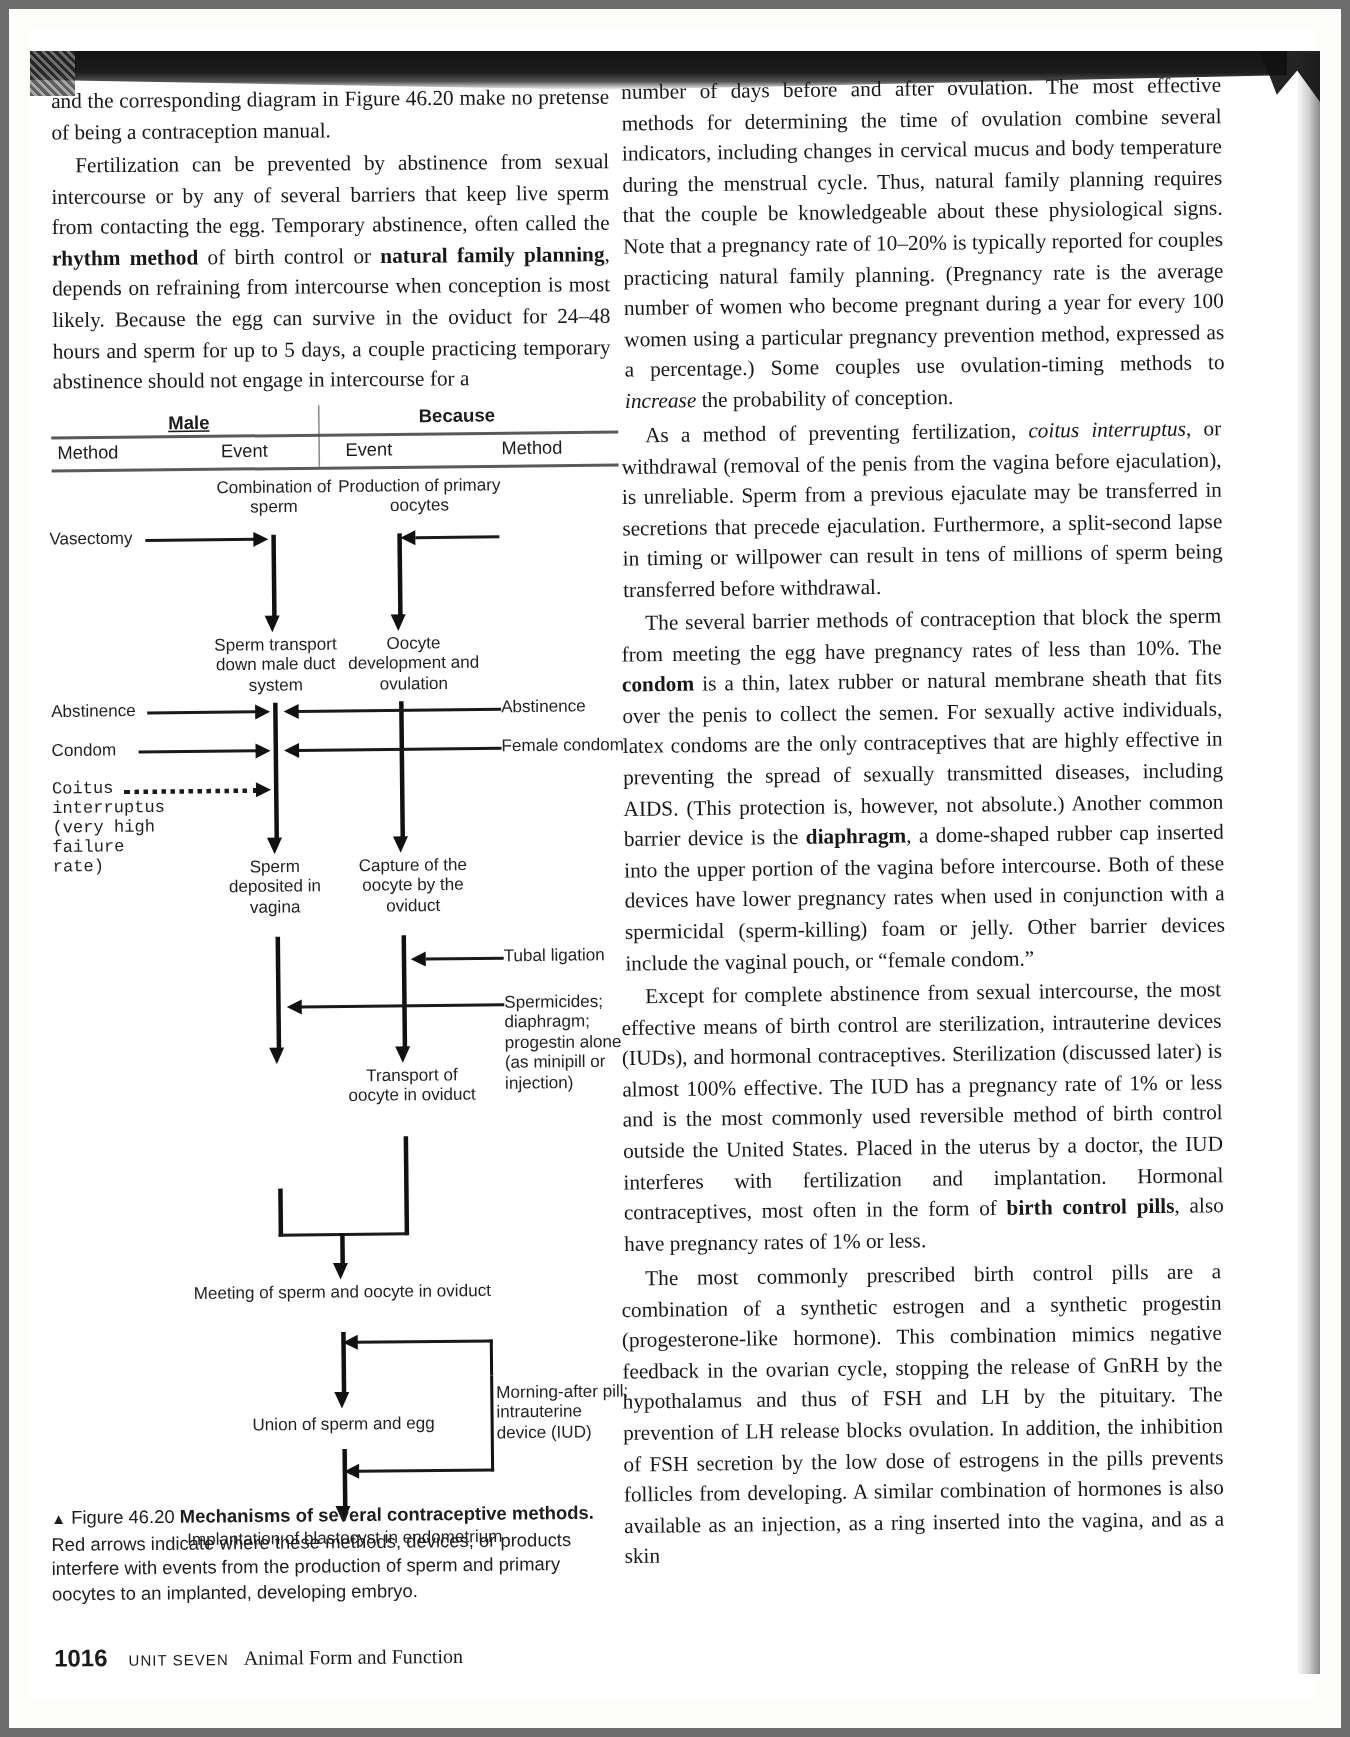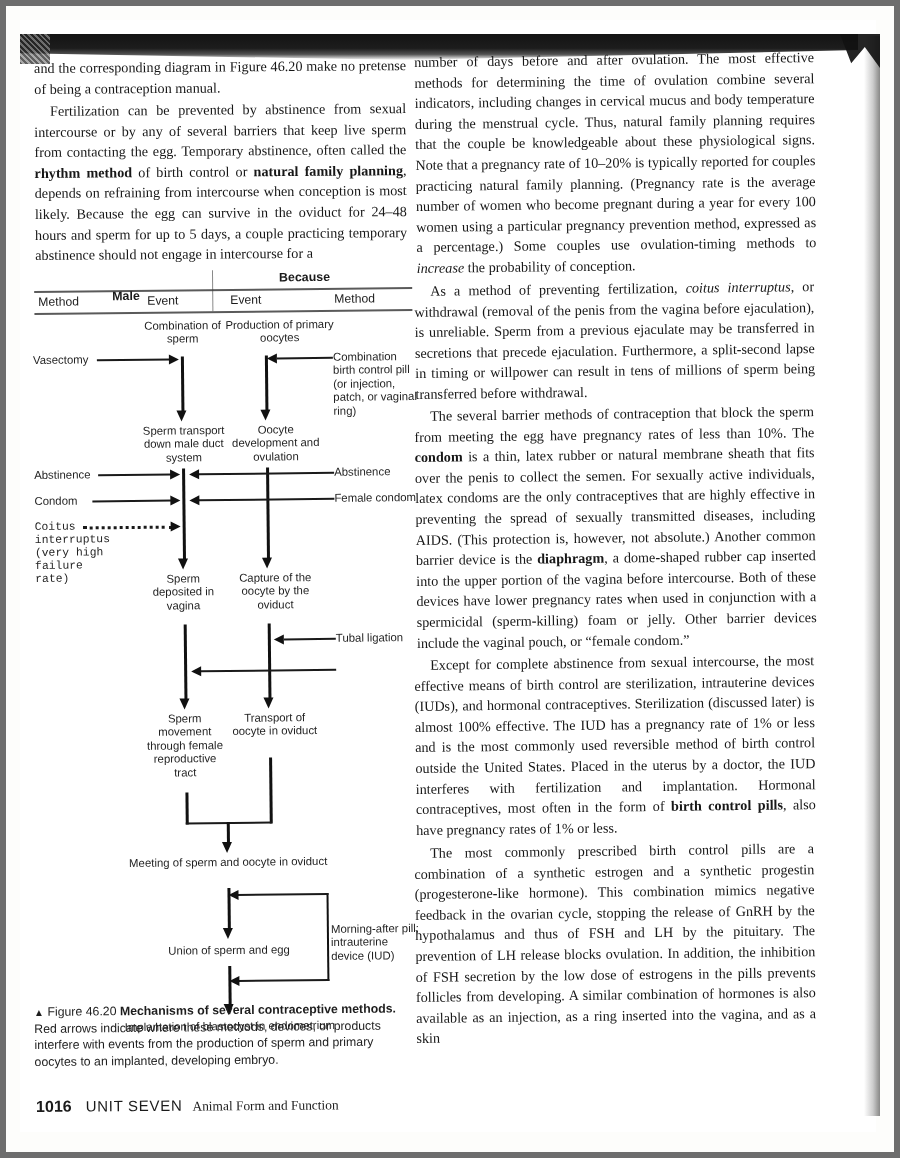--- a/index.html
+++ b/index.html
@@ -110,42 +110,42 @@
   #caption .tri{font-size:10px;}
   #caption b{font-weight:bold;}
 
   
   #footer{
     position:absolute;left:30px;top:1092px;width:420px;
     transform:rotate(-0.5deg);transform-origin:left top;
     color:#1b1b1b;
   }
   #footer .pno{font-family:"Liberation Sans",sans-serif;font-weight:bold;font-size:16px;}
-  #footer .unit{font-family:"Liberation Sans",sans-serif;font-size:15px;letter-spacing:.7px;margin-left:14px;}
+  #footer .unit{font-family:"Liberation Sans",sans-serif;font-size:10px;letter-spacing:.7px;margin-left:14px;}
   #footer .uname{font-family:"Liberation Serif",serif;font-size:13.4px;margin-left:10px;}
 </style>
 </head>
 <body>
 
 <div id="page">
   <div id="sheet"></div>
   <div id="scanband"></div>
   <div id="scanband2"></div>
   <div id="edge-right"></div>
   <div id="edge-right-top"></div>
 
   <div class="col" id="colL">
     <p class="body sk1"><span>and the corresponding diagram in </span><span>Figure 46.20</span><span> make no pretense of being a contraception manual.</span></p>
     <p class="body sk1" style="margin-top:2px;"><span>Fertilization can be prevented by abstinence from sexual intercourse or by any of several barriers that keep live sperm from contacting the egg. Temporary abstinence, often called the </span><b>rhythm method</b><span> of birth control or </span><b>natural family planning</b><span>, depends on refraining from intercourse when conception is most likely. Because the egg can survive in the oviduct for 24–48 hours and sperm for up to 5 days, a couple practicing temporary abstinence should not engage in intercourse for a</span></p>
   </div>
 
   <div id="figure">
 
     <div id="fighead">
-      <div class="hdr-top" style="left:78px;top:16px;">Male</div>
+      <div class="hdr-top" style="left:78px;top:2px;text-decoration:underline;">Male</div>
       <div class="hdr-top" style="left:245px;top:-1px;">Because</div>
       <div class="hrule" style="top:17px;"></div>
       <div class="hdr-sub" style="left:4px;top:21px;">Method</div>
       <div class="hdr-sub" style="left:113px;top:21px;">Event</div>
       <div class="hdr-sub" style="left:196px;top:21px;">Event</div>
       <div class="hdr-sub" style="left:300px;top:21px;">Method</div>
       <div class="hrule" style="top:39px;"></div>
       <div class="vrule" style="left:178px;top:-2px;height:41px;"></div>
     </div>
 
@@ -155,21 +155,20 @@
     <div class="vline" style="left:146px;top:84px;height:56px;"></div>
     <div class="arrowdown" style="left:141px;top:138px;"></div>
 
     <div class="vline" style="left:230px;top:84px;height:56px;"></div>
     <div class="arrowdown" style="left:225px;top:138px;"></div>
 
     <div class="figlabel l" style="left:-2px;top:80px;width:70px;">Vasectomy</div>
     <div class="hline" style="left:62px;top:86px;width:74px;"></div>
     <div class="arrowright" style="left:134px;top:82px;"></div>
 
-    <div class="figlabel r" style="left:298px;top:80px;width:86px;">Combination birth control pill (or injection, patch, or vaginal ring)</div>
     <div class="hline" style="left:242px;top:86px;width:56px;"></div>
     <div class="arrowleft" style="left:232px;top:82px;"></div>
 
     <div class="fignode" style="left:96px;top:152px;width:104px;">Sperm transport down male duct system</div>
     <div class="fignode" style="left:192px;top:152px;width:96px;">Oocyte development and ovulation</div>
 
     <div class="vline" style="left:146px;top:196px;height:92px;"></div>
     <div class="arrowdown" style="left:141px;top:286px;"></div>
 
     <div class="vline" style="left:230px;top:196px;height:92px;"></div>
@@ -201,24 +200,24 @@
     <div class="vline" style="left:146px;top:352px;height:76px;"></div>
     <div class="arrowdown" style="left:141px;top:426px;"></div>
 
     <div class="vline" style="left:230px;top:352px;height:76px;"></div>
     <div class="arrowdown" style="left:225px;top:426px;"></div>
 
     <div class="figlabel r" style="left:298px;top:361px;width:90px;">Tubal ligation</div>
     <div class="hline" style="left:246px;top:367px;width:52px;"></div>
     <div class="arrowleft" style="left:236px;top:363px;"></div>
 
+    <div class="figlabel r" style="left:298px;top:392px;width:90px;">Spermicides; diaphragm; progestin alone (as minipill or injection)</div>
     <div class="hline" style="left:162px;top:398px;width:136px;"></div>
     <div class="arrowleft" style="left:153px;top:394px;"></div>
 
-    <div class="fignode" style="left:104px;top:440px;width:84px;">Sperm movement through female reproductive tract</div>
     <div class="fignode" style="left:190px;top:440px;width:92px;">Transport of oocyte in oviduct</div>
 
     <div class="vline" style="left:146px;top:520px;height:32px;"></div>
     <div class="vline" style="left:230px;top:486px;height:66px;"></div>
     <div class="hline" style="left:146px;top:550px;width:86px;"></div>
     <div class="vline" style="left:187px;top:550px;height:22px;"></div>
     <div class="arrowdown" style="left:182px;top:570px;"></div>
 
     <div class="fignode" style="left:88px;top:584px;width:200px;">Meeting of sperm and oocyte in oviduct</div>
 

